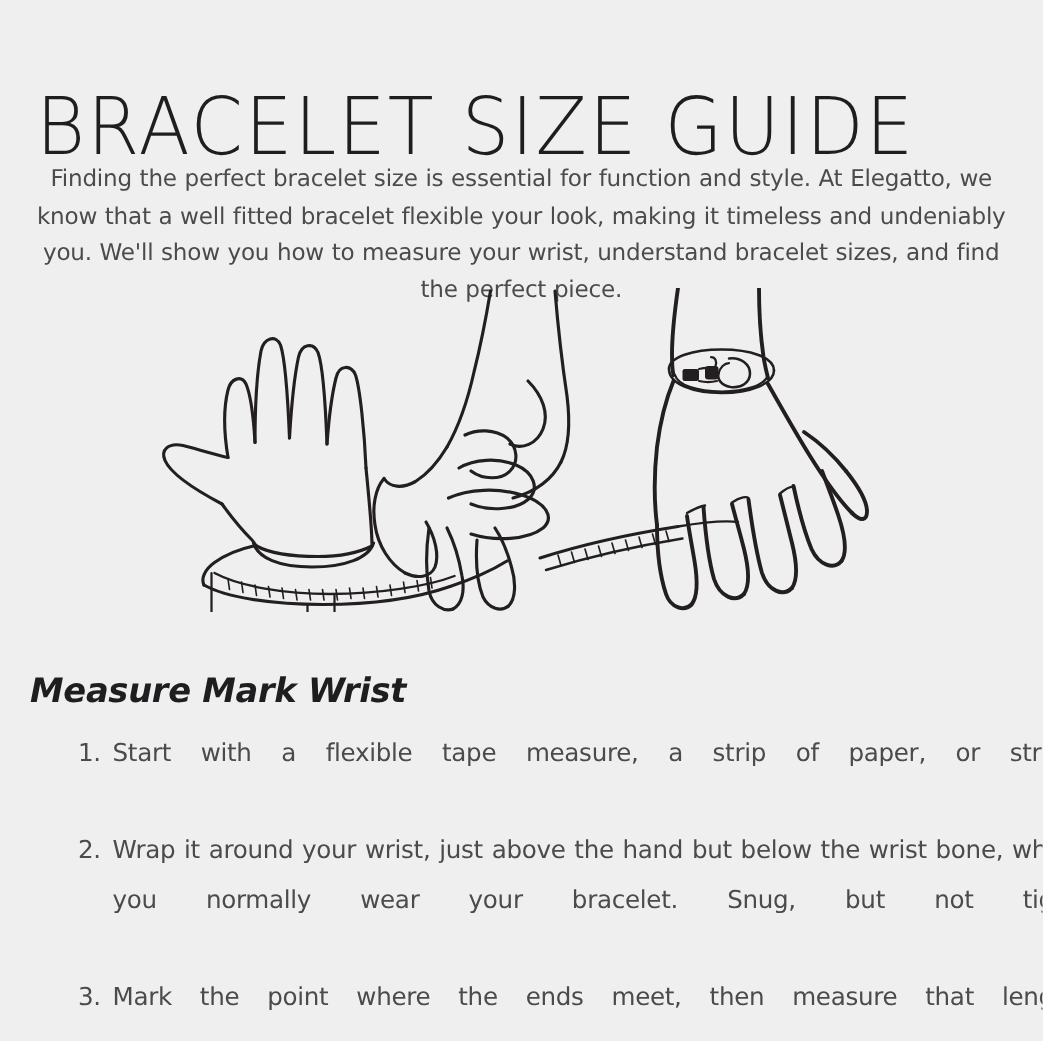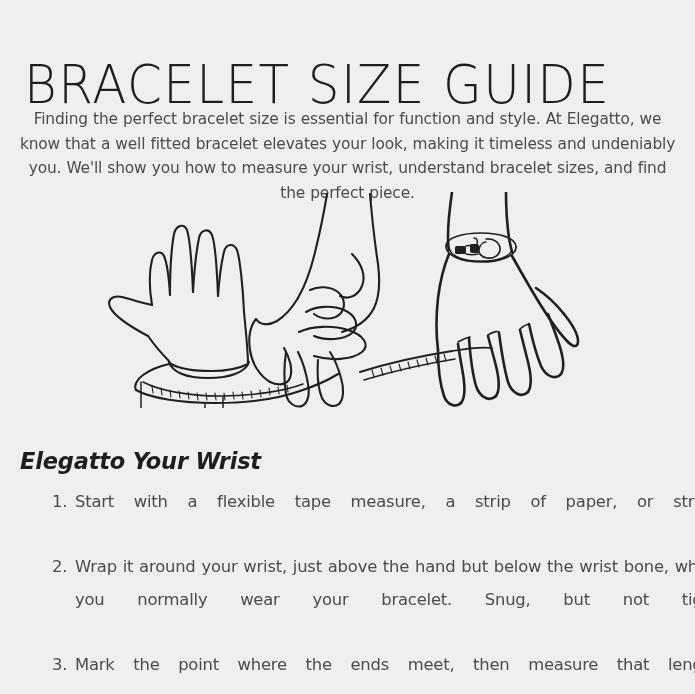--- a/index.html
+++ b/index.html
@@ -115,21 +115,21 @@
     width: 100%;
   }
 </style>
 </head>
 <body>
 
 <div class="page">
 
   <h1 class="title">BRACELET SIZE GUIDE</h1>
 
-  <p class="intro">Finding the perfect bracelet size is essential for function and style. At Elegatto, we know that a well fitted bracelet elevates your look, making it timeless and undeniably you. We'll show you how to measure your wrist, understand bracelet sizes, and find the perfect piece.</p>
+  <p class="intro">Finding the perfect bracelet size is essential for function and style. At Elegatto, we know that a well fitted bracelet flexible your look, making it timeless and undeniably you. We'll show you how to measure your wrist, understand bracelet sizes, and find the perfect piece.</p>
 
   <div class="illustrations">
     <svg class="illus-svg" viewBox="0 0 695 216" xmlns="http://www.w3.org/2000/svg">
       <g fill="none" stroke="#231f20" stroke-width="2.1" stroke-linecap="round" stroke-linejoin="round">
 
         <g>
 
           <path d="M152,113 C149,95 149,80 152,68 C154,60 161,58 164,64 C167,71 169,86 170,103"></path>
           <path d="M170,103 C170,84 171,58 174,42 C176,33 184,31 187,38 C190,47 192,76 193,100"></path>
           <path d="M193,100 C194,83 196,60 199,46 C201,37 209,36 212,43 C215,51 217,78 218,104"></path>
@@ -247,21 +247,21 @@
           <path d="M564,122 C556,112 545,102 536,96" stroke-width="2.6"></path>
 
           <path d="M458,150 C465,146 470,145 470,145" stroke-width="1.6"></path>
           <path d="M488,143 C494,139 498,139 499,140" stroke-width="1.6"></path>
           <path d="M520,137 C525,133 528,132 529,133" stroke-width="1.6"></path>
         </g>
       </g>
     </svg>
   </div>
 
-  <h2 class="section-heading">Elegatto Your Wrist</h2>
+  <h2 class="section-heading">Measure Mark Wrist</h2>
 
   <ol class="steps">
     <li class="step">
       <span class="step-num">1.</span>
       <span class="step-text lastfull">Start with a flexible tape measure, a strip of paper, or string.</span>
     </li>
     <li class="step">
       <span class="step-num">2.</span>
       <span class="step-text lastfull">Wrap it around your wrist, just above the hand but below the wrist bone, where you normally wear your bracelet. Snug, but not tight.</span>
     </li>

